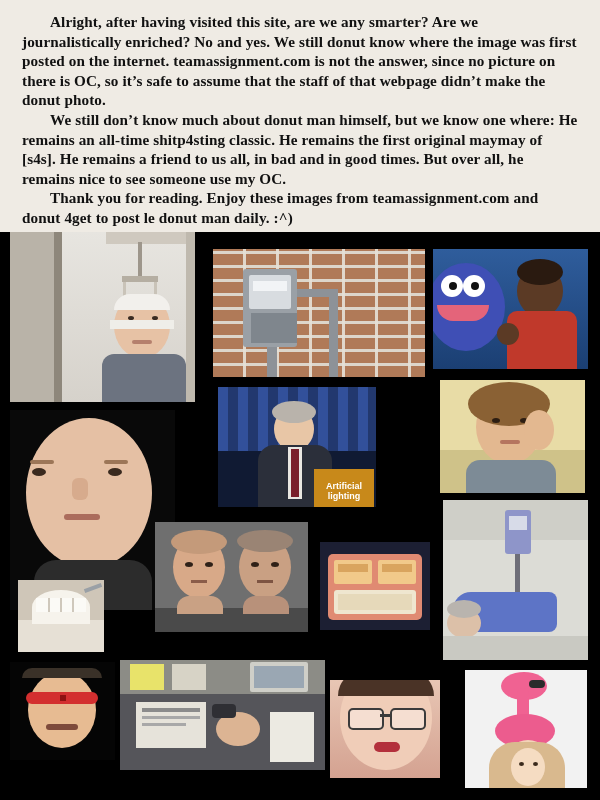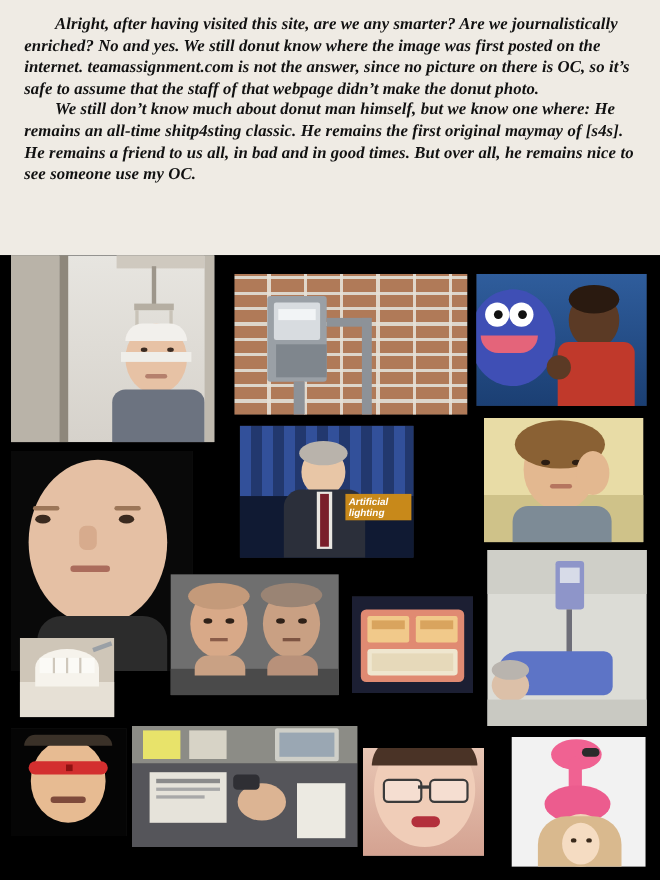--- a/index.html
+++ b/index.html
@@ -11,21 +11,20 @@
     height: 800px;
     background: #000000;
     font-family: "Liberation Serif", serif;
     overflow: hidden;
   }
   #page {
     position: relative;
     width: 548px;
     height: 800px;
     background: #000000;
-    font-style: italic;
   }
   
   #textblock {
     position: absolute;
     left: 0;
     top: 0;
     width: 600px;
     height: 232px;
     background: #efebe4;
     box-sizing: border-box;
@@ -82,33 +81,35 @@
   
   
   
   .caption-artificial {
     position: absolute;
     font-family: "Liberation Sans", sans-serif;
     font-weight: bold;
     font-size: 9px;
     color: #ffffff;
     background: #c8891a;
-    padding: 2px 3px;
+    padding: 12px 3px;
     line-height: 10px;
-    text-align: left;
+    text-align: center;
+    margin-top: 20px;
   }
 </style>
 </head>
 <body>
 
 <div id="page">
 
   <div id="textblock">
     <p>Alright, after having visited this site, are we any smarter? Are we journalistically enriched? No and yes. We still donut know where the image was first posted on the internet. teamassignment.com is not the answer, since no picture on there is OC, so it’s safe to assume that the staff of that webpage didn’t make the donut photo.</p>
     <p>We still don’t know much about donut man himself, but we know one where: He remains an all-time shitp4sting classic. He remains the first original maymay of [s4s]. He remains a friend to us all, in bad and in good times. But over all, he remains nice to see someone use my OC.</p>
+    <p>Thank you for reading. Enjoy these images from teamassignment.com and donut 4get to post le donut man daily. :^)</p>
   </div>
 
   <div id="collage">
 
     <div class="photo" id="ph-harness" style="left:10px; top:0px; width:185px; height:170px;">
       <div class="inner" style="background:linear-gradient(180deg,#e7e5e0 0%,#d6d2cb 100%);">
         <div class="rect" style="left:0;top:0;width:44px;height:170px;background:#b9b3a8;"></div>
         <div class="rect" style="left:44px;top:0;width:8px;height:170px;background:#8e877b;"></div>
         <div class="rect" style="left:96px;top:0;width:80px;height:12px;background:#cfc9bf;"></div>
         <div class="rect" style="left:128px;top:10px;width:4px;height:36px;background:#9d968b;"></div>

